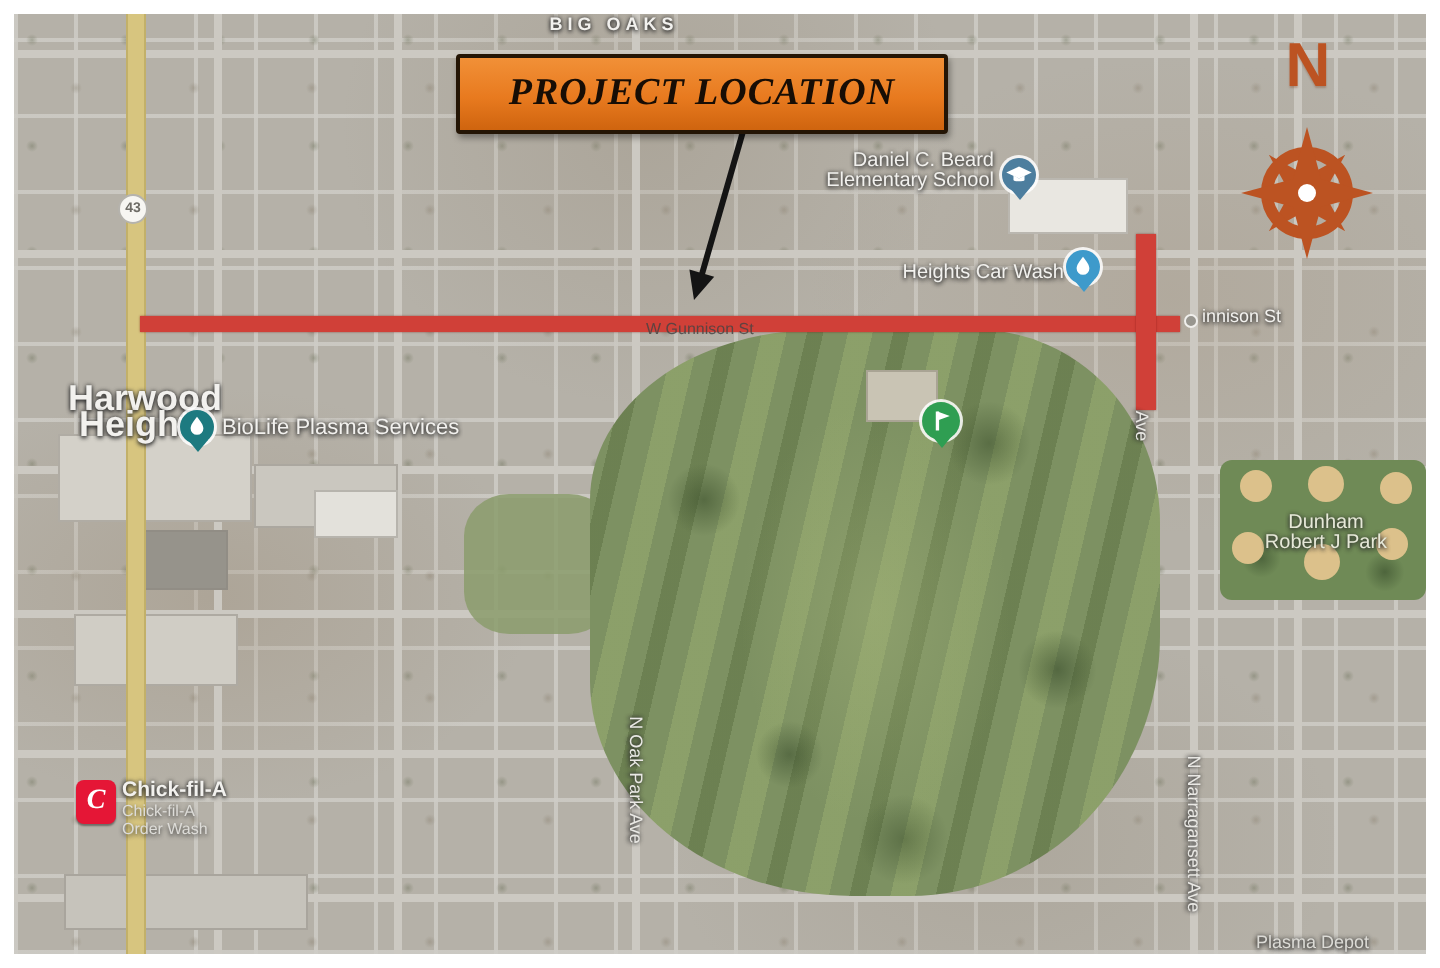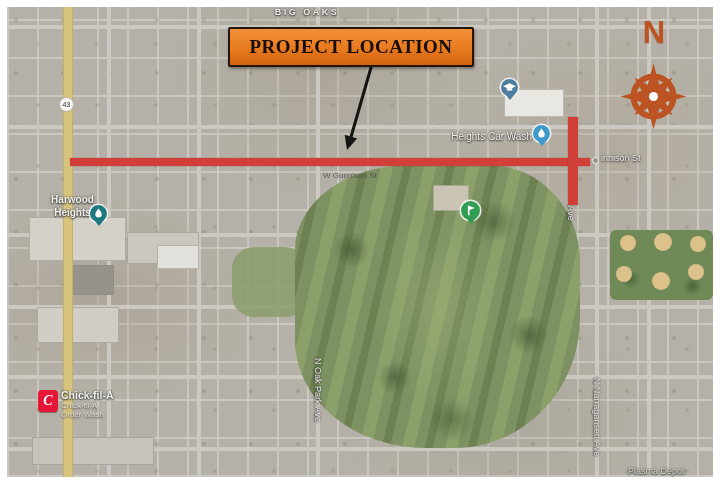--- a/index.html
+++ b/index.html
@@ -35,34 +35,34 @@
   .cemetery{position:absolute;left:225px;top:240px;width:75px;height:70px;background:#8b9c6c;border-radius:30%;opacity:.85;}
   .dunham{position:absolute;left:603px;top:223px;width:103px;height:70px;background:#6f8a56;border-radius:6px;
     background-image:radial-gradient(circle 14px at 20% 70%, rgba(45,65,35,.5), transparent 70%),radial-gradient(circle 14px at 80% 80%, rgba(45,65,35,.5), transparent 70%);}
   .diamond{position:absolute;border-radius:50%;background:#dcc18b;}
   .harlem{position:absolute;left:56px;top:0;width:8px;height:470px;background:#d7c57f;border-left:1px solid #c2b069;border-right:1px solid #c2b069;}
   .shield{position:absolute;left:52px;top:90px;width:13px;height:13px;border-radius:50%;background:#f7f6f2;border:1px solid #b5b3ad;color:#6e6c66;font-size:7px;line-height:13px;text-align:center;font-weight:bold;}
   .hl-h{position:absolute;left:63px;top:151px;width:520px;height:8px;background:#d04038;box-shadow:0 0 1px rgba(120,20,15,.6);}
   .hl-v{position:absolute;left:561px;top:110px;width:10px;height:88px;background:#d04038;box-shadow:0 0 1px rgba(120,20,15,.6);}
   .lbl{position:absolute;color:#f2f1ee;font-size:9px;text-shadow:0 1px 2px rgba(45,45,45,.95),0 0 2px rgba(45,45,45,.85);white-space:nowrap;}
   .lbl-caps{letter-spacing:2.5px;font-weight:bold;}
-  .lbl-town{font-size:10px;font-weight:bold;text-align:center;line-height:13px;}
-  .lbl-dark{color:rgba(66,66,66,.8);text-shadow:none;font-size:8px;margin-top:11px;}
+  .lbl-town{font-size:18px;font-weight:bold;text-align:center;line-height:13px;}
+  .lbl-dark{color:rgba(66,66,66,.8);text-shadow:none;font-size:8px;}
   .vert{transform:rotate(90deg);transform-origin:center;text-align:center;color:#e9e8e4;}
   .pin{position:absolute;width:17px;height:17px;border-radius:50%;box-shadow:0 0 0 1.5px rgba(255,255,255,.85);}
   .pin::after{content:"";position:absolute;left:50%;top:15px;transform:translateX(-50%);border:5px solid transparent;border-bottom:none;}
   .pin svg{position:absolute;left:0;top:0;}
   .pin-school{background:#4d7e9e;} .pin-school::after{border-top:6px solid #4d7e9e;}
   .pin-wash{background:#3e9acb;} .pin-wash::after{border-top:6px solid #3e9acb;}
   .pin-bio{background:#1d7a80;} .pin-bio::after{border-top:6px solid #1d7a80;}
   .pin-golf{background:#2f9e52;width:19px;height:19px;} .pin-golf::after{top:17px;border-top:6px solid #2f9e52;}
   .dot{position:absolute;width:5px;height:5px;border-radius:50%;background:#98968f;border:1px solid #f0efec;}
   .banner{position:absolute;left:221px;top:20px;width:242px;height:36px;border:2px solid #241505;border-radius:2px;
     background:linear-gradient(180deg,#f19037 0%,#e87a1f 55%,#cf640f 100%);
-    box-shadow:1px 2px 3px rgba(0,0,0,.35);display:flex;align-items:center;justify-content:center;}
+    box-shadow:1px 2px 3px rgba(0,0,0,.35);display:flex;align-items:center;justify-content:center;font-style:italic;}
   .banner span{font-family:"Liberation Serif",serif;font-size:19px;font-weight:bold;color:#170d05;letter-spacing:.5px;}
   .compass-n{position:absolute;left:628px;top:8px;width:38px;text-align:center;font-size:31px;font-weight:bold;color:#bc5322;text-shadow:0 1px 1px rgba(120,50,15,.3);}
   .overlay{position:absolute;left:0;top:0;width:706px;height:470px;pointer-events:none;}
   .cfa-logo{position:absolute;left:31px;top:383px;width:20px;height:22px;background:#e51636;border-radius:4px;color:#fff;
     font-family:"Liberation Serif",serif;font-style:italic;font-weight:bold;font-size:14px;line-height:21px;text-align:center;box-shadow:0 1px 1px rgba(0,0,0,.4);}
   .cfa-sub{color:#dddcd8;font-size:8px;text-shadow:0 1px 2px rgba(45,45,45,.9);}
 </style>
 </head>
 <body>
 
@@ -102,20 +102,24 @@
     </div>
 
     <div class="harlem"></div>
     <div class="shield"><span>43</span></div>
 
     <div class="hl-h"></div>
     <div class="hl-v"></div>
 
     <div class="lbl lbl-caps" style="left:250px;top:0;width:100px;text-align:center">BIG OAKS</div>
 
+    <div class="lbl" style="left:375px;top:69px;width:115px;text-align:right;font-size:10px;line-height:10px">
+      <span>Daniel C. Beard</span><br>
+      <span>Elementary School</span>
+    </div>
     <div class="pin pin-school" style="left:494px;top:72px">
       <svg width="17" height="17" viewBox="0 0 16 16">
           <path d="M8 4 L14 6.8 8 9.6 2 6.8Z" fill="#fff"></path>
           <path d="M5.4 8.2v2.1c0 .9 5.2 .9 5.2 0V8.2L8 9.6Z" fill="#fff"></path>
         </svg>
     </div>
 
     <div class="lbl" style="left:420px;top:124px;width:105px;text-align:right;font-size:10px">Heights Car Wash</div>
     <div class="pin pin-wash" style="left:526px;top:118px">
       <svg width="17" height="17" viewBox="0 0 16 16">
@@ -130,29 +134,34 @@
     <div class="lbl lbl-town" style="left:13px;top:186px;width:105px">
       <span>Harwood</span><br>
       <span>Heights</span>
     </div>
 
     <div class="pin pin-bio" style="left:83px;top:198px">
       <svg width="17" height="17" viewBox="0 0 16 16">
           <path d="M8 3.2c1.8 2.4 3 3.9 3 5.5a3 3 0 0 1-6 0c0-1.6 1.2-3.1 3-5.5Z" fill="#fff"></path>
         </svg>
     </div>
+    <div class="lbl" style="left:104px;top:201px;font-size:11px">BioLife Plasma Services</div>
 
     <div class="pin pin-golf" style="left:454px;top:194px">
       <svg width="19" height="19" viewBox="0 0 16 16">
           <path d="M6.5 4v8" stroke="#fff" stroke-width="1.4"></path>
           <path d="M6.5 4l5.2 1.9-5.2 1.9Z" fill="#fff"></path>
         </svg>
     </div>
 
 
+    <div class="lbl" style="left:606px;top:250px;width:100px;text-align:center;font-size:10px;line-height:10px;color:#e6e8d8">
+      <span>Dunham</span><br>
+      <span>Robert J Park</span>
+    </div>
 
     <div class="cfa-logo"><span>C</span></div>
     <div class="lbl" style="left:54px;top:382px;font-size:10.5px;font-weight:bold">Chick-fil-A</div>
     <div class="lbl cfa-sub" style="left:54px;top:394px">Chick-fil-A</div>
     <div class="lbl cfa-sub" style="left:54px;top:403px">Order Wash</div>
 
     <div class="lbl vert" style="left:263px;top:378px;width:96px">N Oak Park Ave</div>
     <div class="lbl vert" style="left:538px;top:405px;width:104px">N Narragansett Ave</div>
     <div class="lbl vert" style="left:551px;top:201px;width:26px">Ave</div>
 

